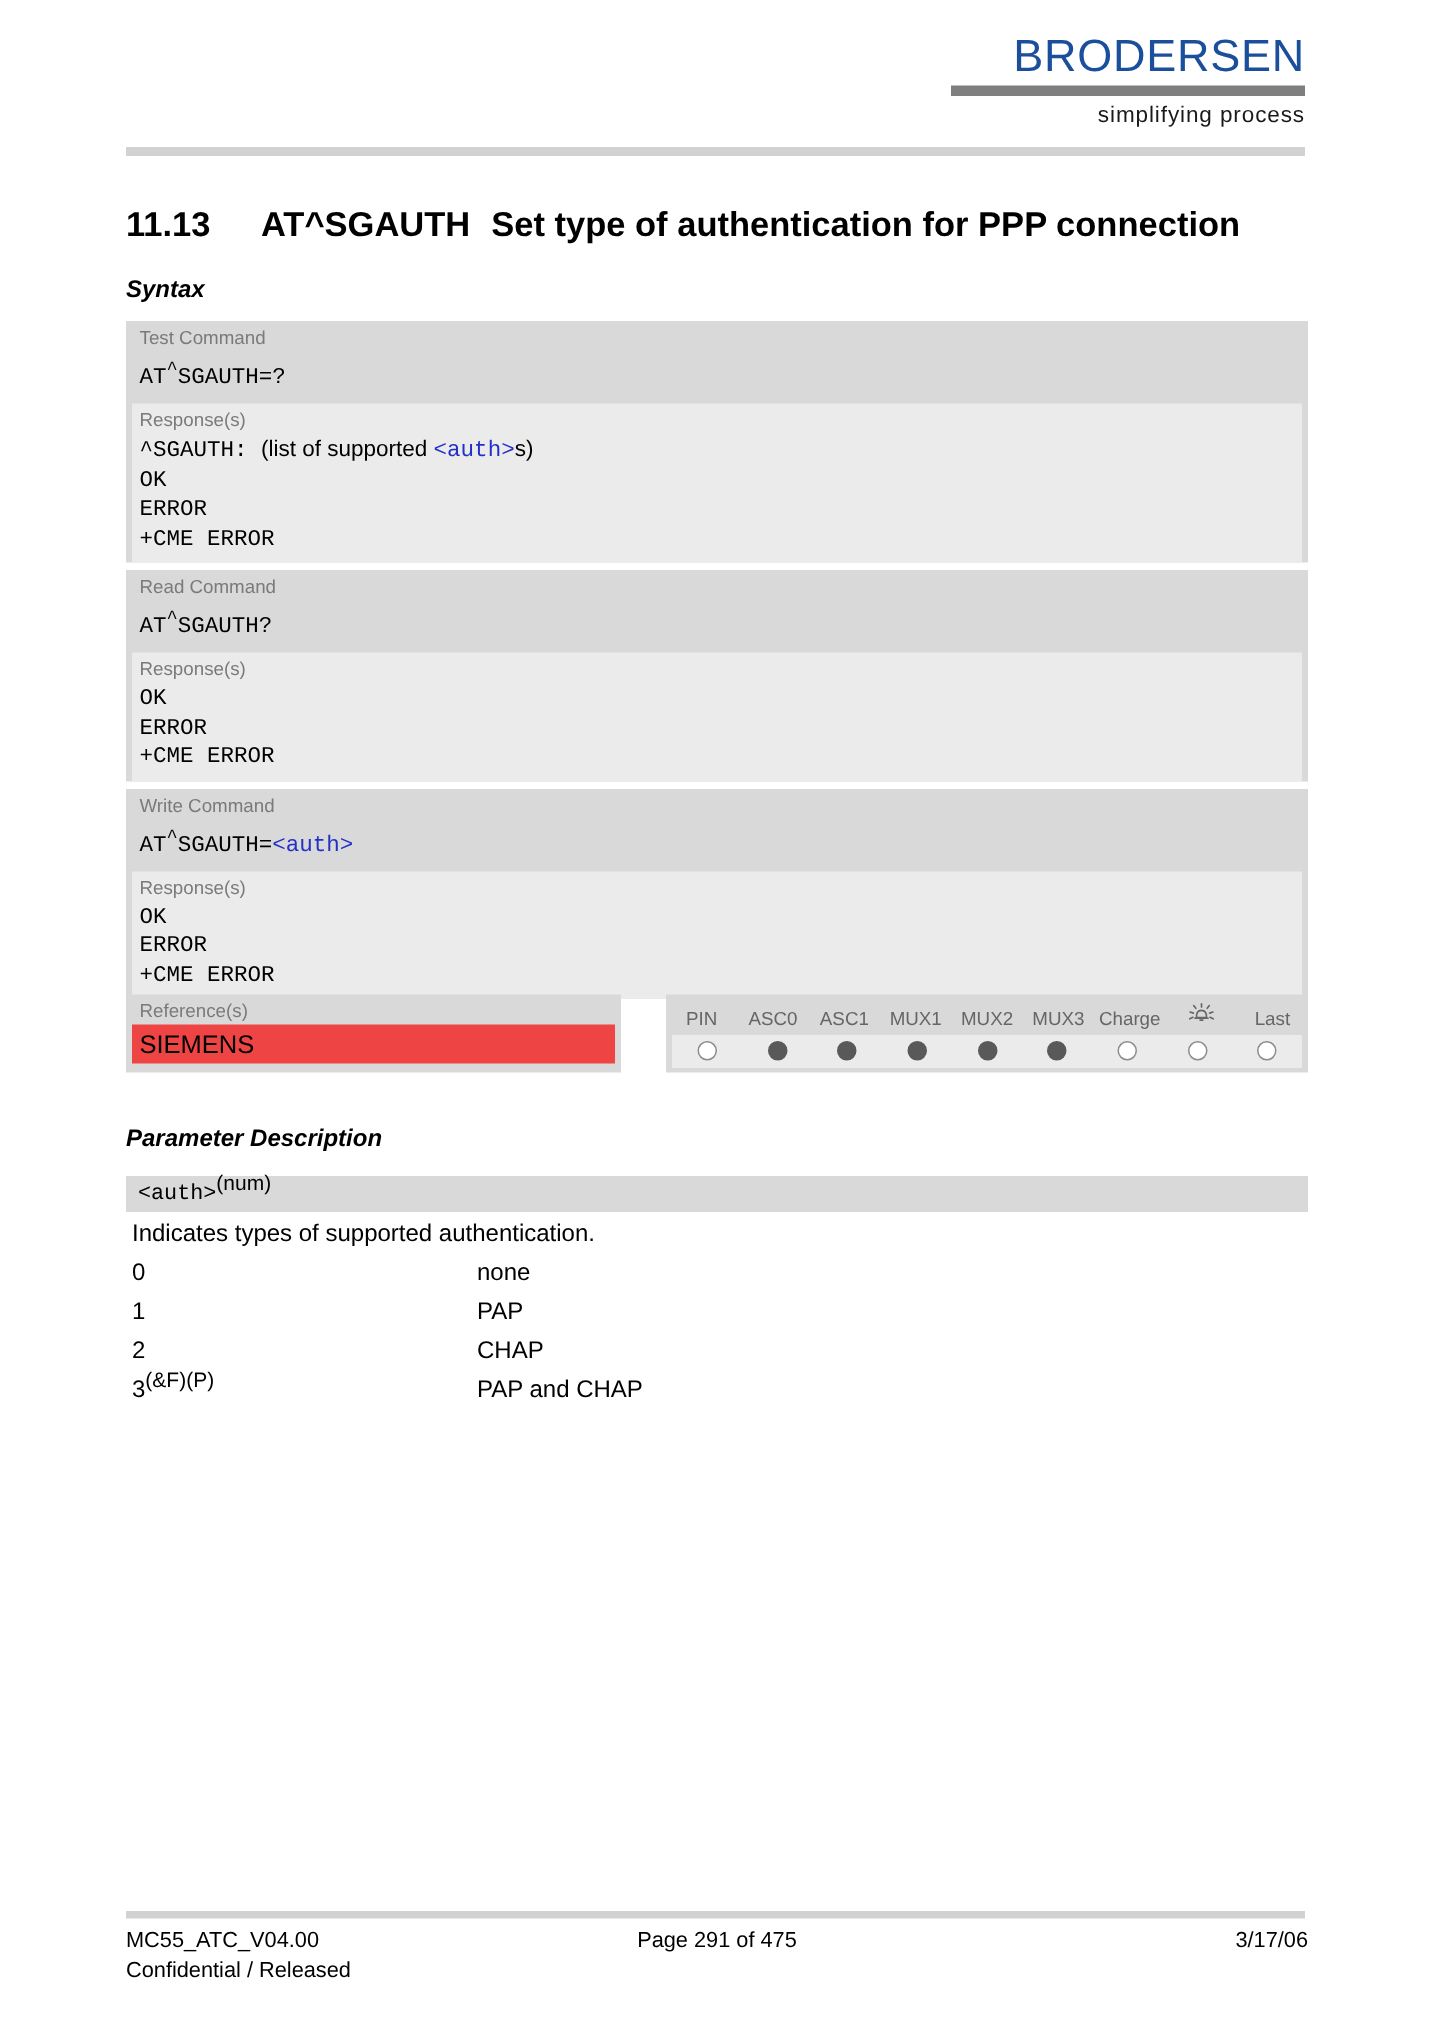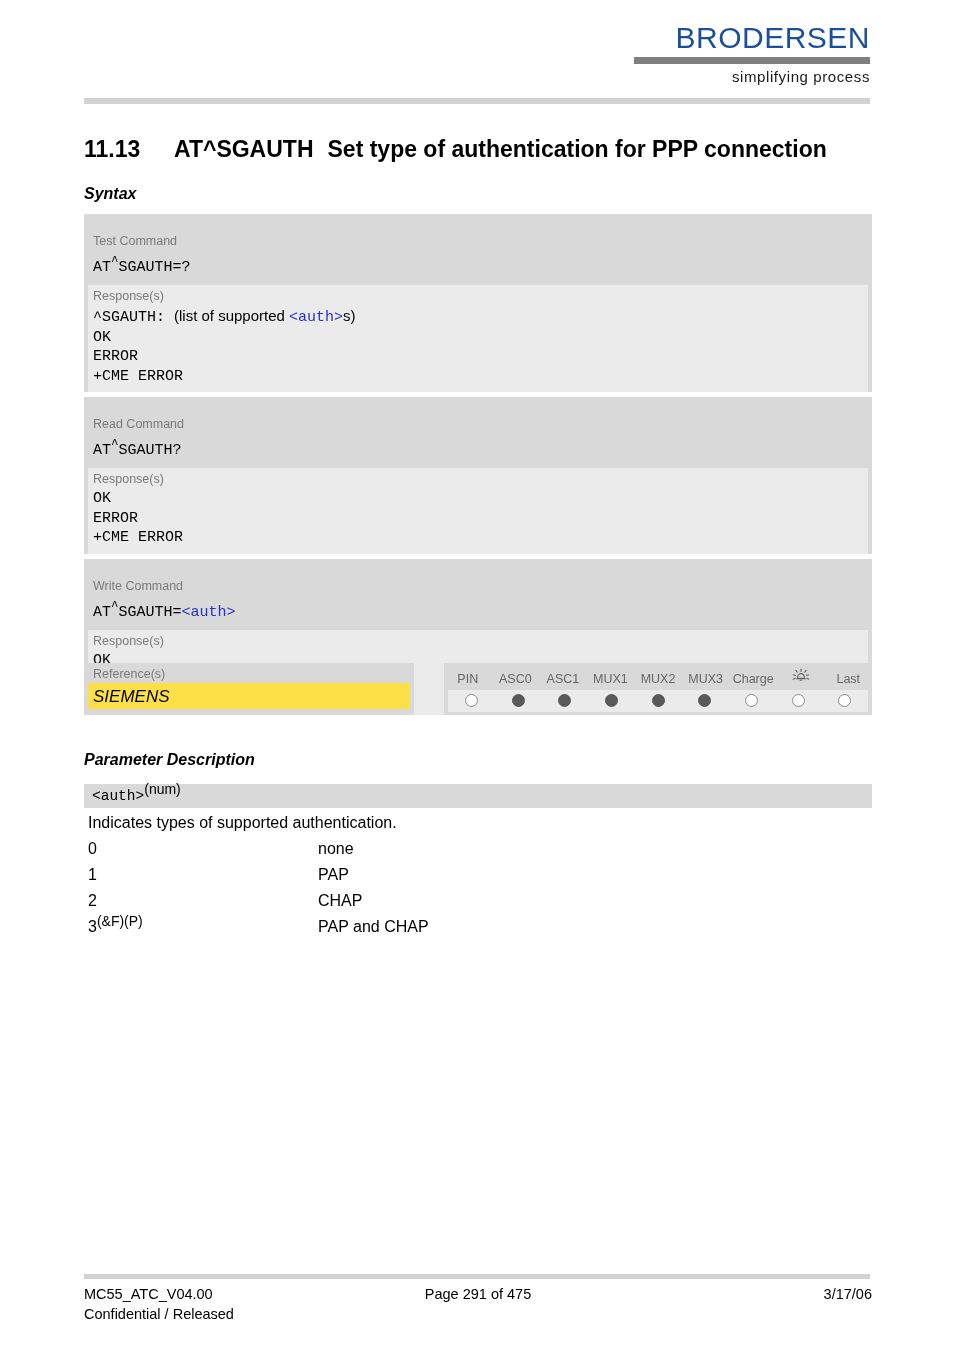--- a/index.html
+++ b/index.html
@@ -101,21 +101,21 @@
     width: 788px;
   }
   .cmd-block {
     background: #d9d9d9;
     margin-bottom: 5px;
     padding: 0;
   }
   .cmd-label {
     font-size: 12.5px;
     color: #7a7a7a;
-    padding: 20px 9px 2px 9px;
+    padding: 4px 9px 2px 9px;
     line-height: 15px;
   }
   .cmd-line {
     font-family: "Liberation Mono", monospace;
     font-size: 15px;
     color: #000;
     padding: 1px 5px 7px 9px;
     line-height: 20px;
     white-space: pre;
   }
@@ -159,23 +159,22 @@
     background: #d9d9d9;
   }
   .ref-label {
     font-size: 12.5px;
     color: #7a7a7a;
     padding: 4px 9px 1px 9px;
     line-height: 15px;
   }
   .ref-value-box {
     margin: 0 4px;
-    background: #fde047;
+    background: #ef4444;
     height: 26px;
-    font-style: italic;
   }
   .ref-value {
     font-size: 17px;
     color: #000;
     padding: 2px 5px;
     line-height: 24px;
   }
   .cap-box {
     position: absolute;
     left: 360px;

